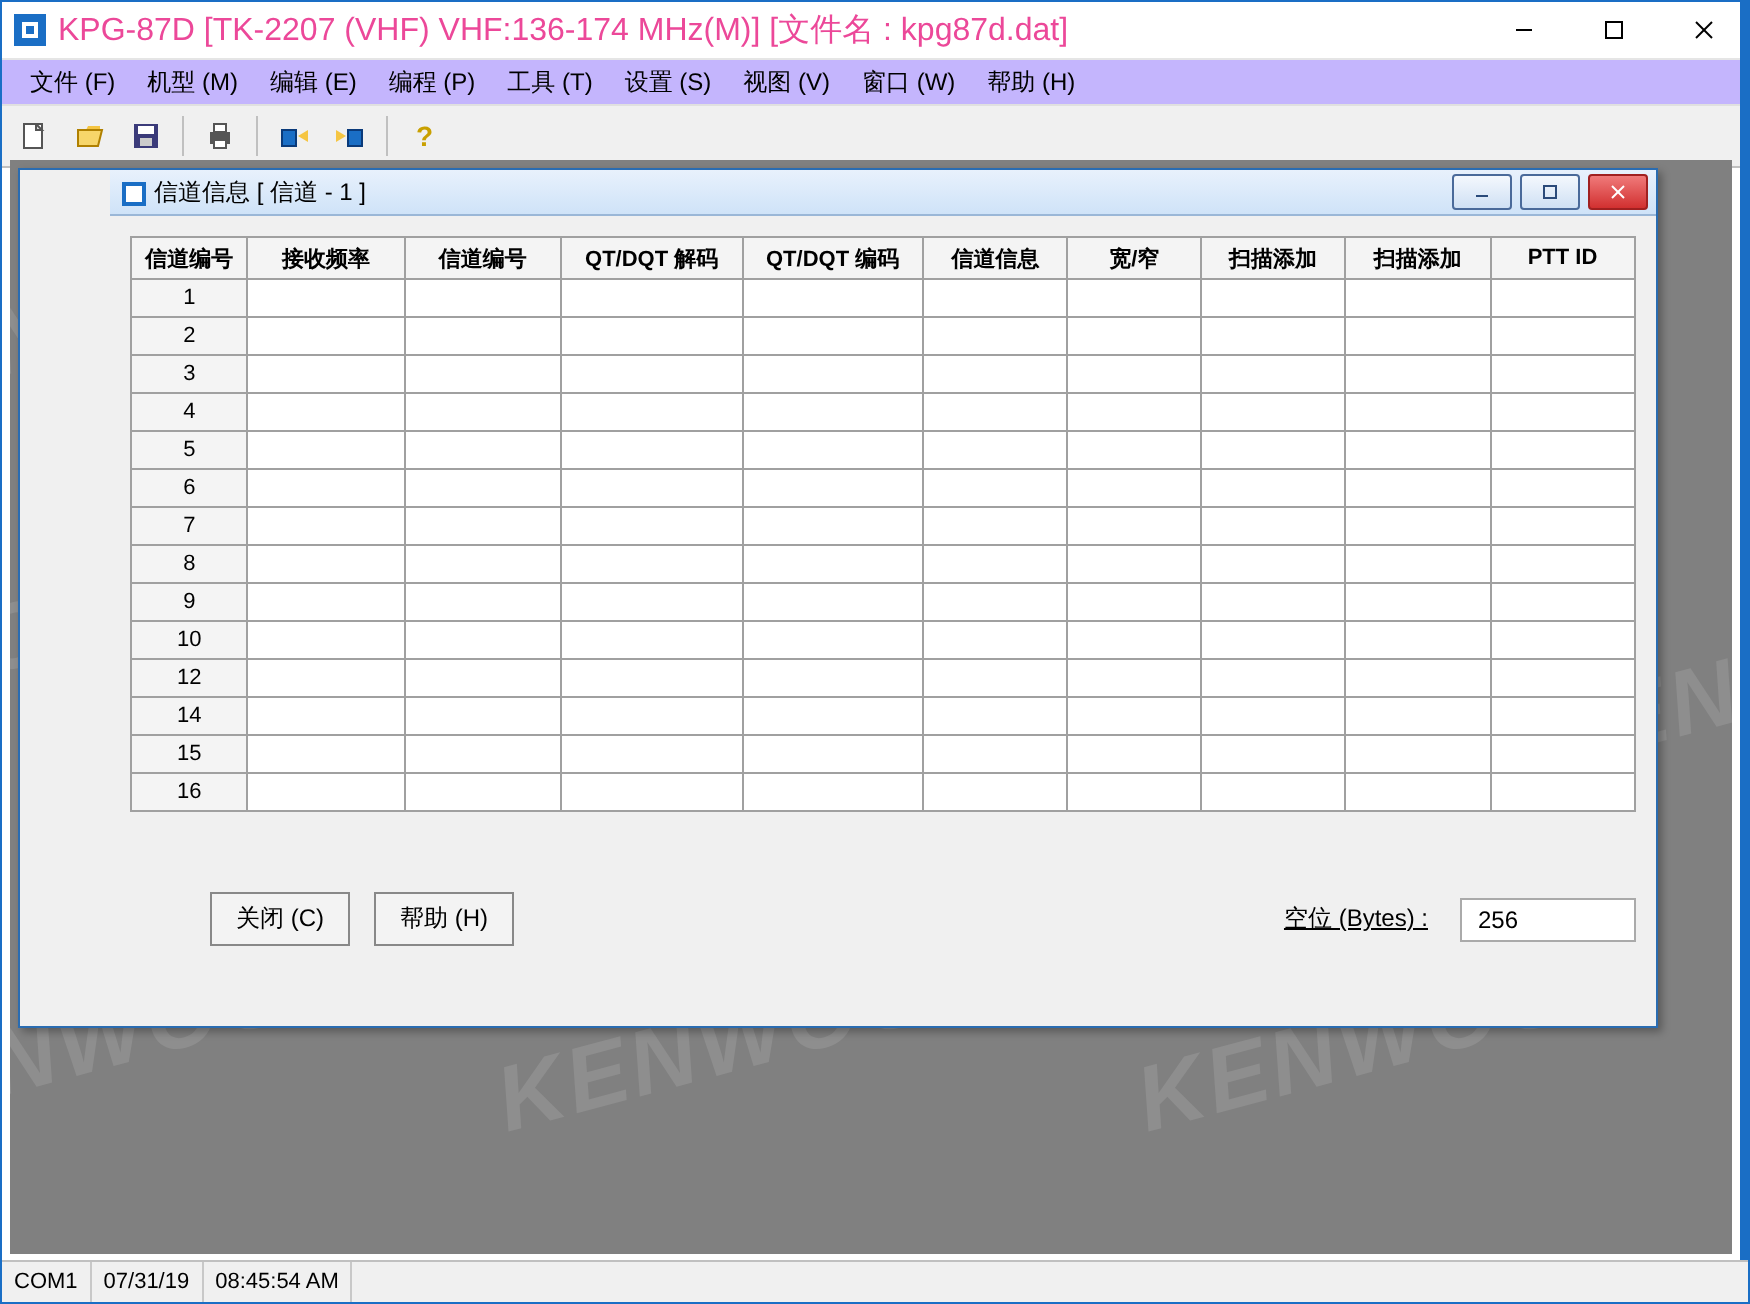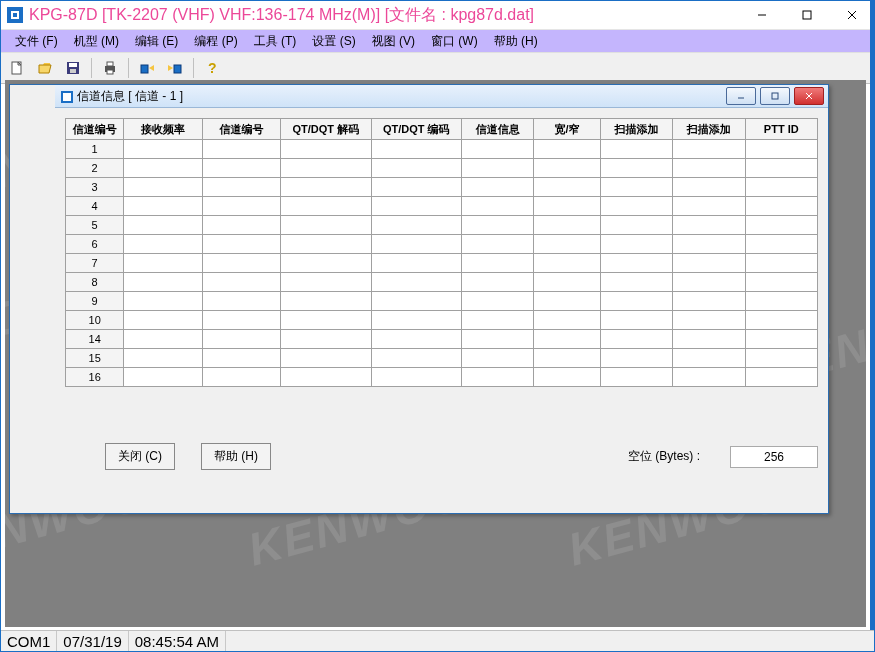--- a/index.html
+++ b/index.html
@@ -32,27 +32,27 @@
 .child-btn { width:28px; height:16px; margin-left:4px; border:1px solid #4a6a9a; border-radius:2px; display:flex; align-items:center; justify-content:center; font-size:9px; cursor:default; background:linear-gradient(#f4f8fd,#cfe0f4); }
 .child-btn.close { background:linear-gradient(#f07a7a,#d13030); color:#fff; border-color:#a02020; }
 .child-body { padding:10px; }
 
 .grid { border-collapse:collapse; width:100%; table-layout:fixed; }
 .grid th, .grid td { border:1px solid #a0a0a0; height:16px; font-size:11px; text-align:center; background:#fff; overflow:hidden; }
 .grid th { background:#f4f4f4; font-weight:bold; padding:2px 0; }
 .grid td.rownum { background:#f4f4f4; }
 .grid td.active { border:1px dotted #000; background:#fff; }
 
-.footer-row { display:flex; align-items:center; margin-top:56px; gap:26px; padding-left:40px; }
+.footer-row { display:flex; align-items:center; margin-top:40px; gap:12px; padding-left:40px; }
 .btn { min-width:70px; padding:4px 12px; background:#f3f3f3; border:1px solid #888; cursor:default; font-size:12px; }
 .footer-row .spacer { flex:1; }
-.bytes-label { margin-right:4px; }
-.bytes-val { width:70px; border:1px solid #aaa; padding:3px 8px; text-align:center; background:#fff; }
-
-.status-bar { position:absolute; left:0; right:0; bottom:0; height:20px; background:#f0f0f0; border-top:1px solid #c0c0c0; display:flex; font-size:15px; }
+.bytes-label { margin-right:4px;text-decoration:underline; }
+.bytes-val { width:70px; border:1px solid #aaa; padding:3px 8px; text-align:left; background:#fff; }
+
+.status-bar { position:absolute; left:0; right:0; bottom:0; height:20px; background:#f0f0f0; border-top:1px solid #c0c0c0; display:flex; font-size:11px; }
 .status-cell { padding:0 6px; border-right:1px solid #c8c8c8; height:100%; display:flex; align-items:center; }
 </style>
 </head>
 <body>
 
 <div class="win-outer">
   <div class="win-border-right"></div>
 
   <div class="win-titlebar">
     <span class="app-icon">
@@ -328,20 +328,32 @@
                 <td></td>
                 <td></td>
                 <td></td>
                 <td></td>
                 <td></td>
                 <td></td>
                 <td></td>
                 <td></td>
               </tr>
               <tr>
+                <td class="rownum">12</td>
+                <td></td>
+                <td></td>
+                <td></td>
+                <td></td>
+                <td></td>
+                <td></td>
+                <td></td>
+                <td></td>
+                <td></td>
+              </tr>
+              <tr>
                 <td class="rownum">14</td>
                 <td></td>
                 <td></td>
                 <td></td>
                 <td></td>
                 <td></td>
                 <td></td>
                 <td></td>
                 <td></td>
                 <td></td>

